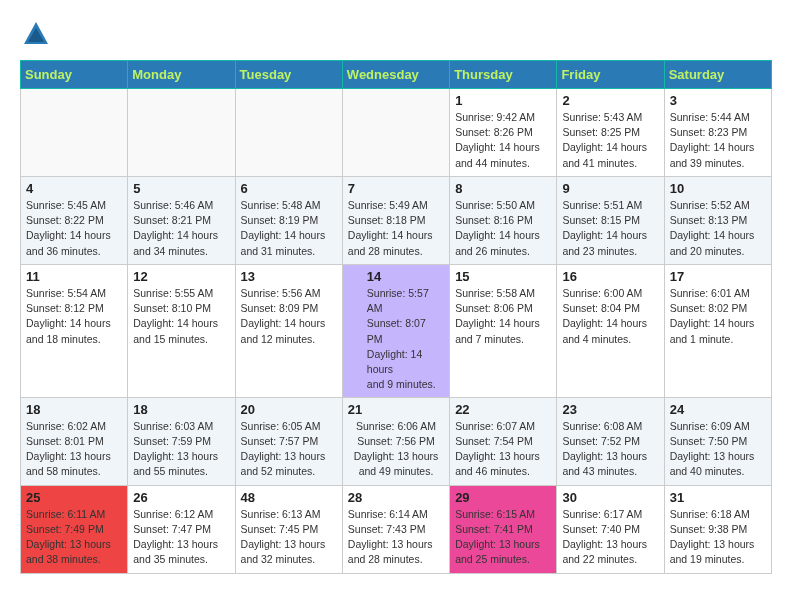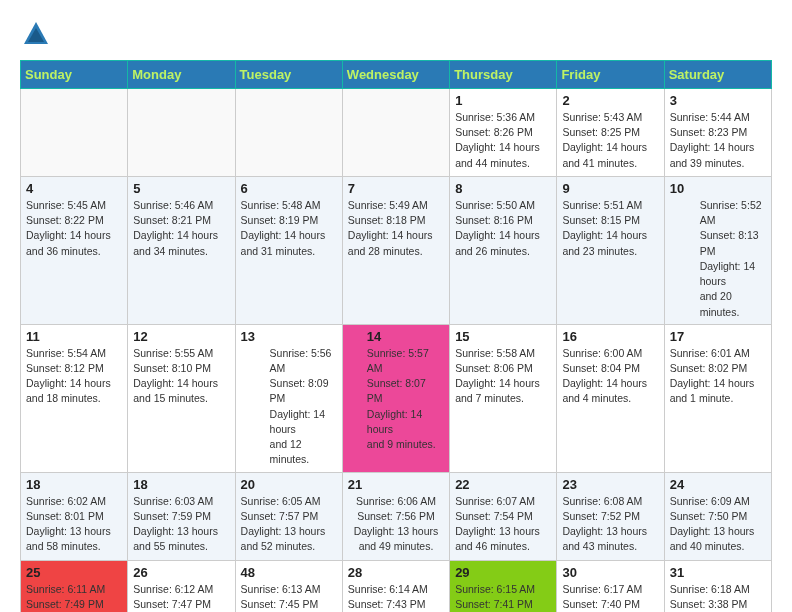--- a/index.html
+++ b/index.html
@@ -129,21 +129,21 @@
       </tr>
   </thead>
   <tbody id="calendar-body">
   <tr>
         <td class="empty-cell" style="background: rgb(250, 250, 250);"></td>
         <td class="empty-cell" style="background: rgb(250, 250, 250);"></td>
         <td class="empty-cell" style="background: rgb(250, 250, 250);"></td>
         <td class="empty-cell" style="background: rgb(250, 250, 250);"></td>
         <td style="background: rgb(255, 255, 255);">
           <span class="day-number">1</span>
-          <div class="day-info" style="white-space: pre-line;">Sunrise: 5:36 AM
+          <div class="day-info" style="white-space: pre-line;">Sunrise: 9:42 AM
 Sunset: 8:26 PM
 Daylight: 14 hours
 and 44 minutes.</div>
         </td>
         <td style="background: rgb(255, 255, 255);">
           <span class="day-number">2</span>
           <div class="day-info" style="white-space: pre-line;">Sunrise: 5:43 AM
 Sunset: 8:25 PM
 Daylight: 14 hours
 and 41 minutes.</div>
@@ -194,21 +194,21 @@
         </td>
         <td style="background: rgb(240, 245, 250);">
           <span class="day-number">9</span>
           <div class="day-info" style="white-space: pre-line;">Sunrise: 5:51 AM
 Sunset: 8:15 PM
 Daylight: 14 hours
 and 23 minutes.</div>
         </td>
         <td style="background: rgb(240, 245, 250);">
           <span class="day-number">10</span>
-          <div class="day-info" style="white-space: pre-line; margin-left: 30px;">Sunrise: 5:52 AM
+          <div class="day-info" style="white-space: pre-line;">Sunrise: 5:52 AM
 Sunset: 8:13 PM
 Daylight: 14 hours
 and 20 minutes.</div>
         </td>
       </tr>
       <tr>
         <td style="background: rgb(255, 255, 255); margin-top: 20px;">
           <span class="day-number">11</span>
           <div class="day-info" style="white-space: pre-line;">Sunrise: 5:54 AM
 Sunset: 8:12 PM
@@ -217,26 +217,26 @@
         </td>
         <td style="background: rgb(255, 255, 255);">
           <span class="day-number">12</span>
           <div class="day-info" style="white-space: pre-line;">Sunrise: 5:55 AM
 Sunset: 8:10 PM
 Daylight: 14 hours
 and 15 minutes.</div>
         </td>
         <td style="background: rgb(255, 255, 255);">
           <span class="day-number">13</span>
-          <div class="day-info" style="white-space: pre-line; margin-left: 29px;">Sunrise: 5:56 AM
+          <div class="day-info" style="white-space: pre-line;">Sunrise: 5:56 AM
 Sunset: 8:09 PM
 Daylight: 14 hours
 and 12 minutes.</div>
         </td>
-        <td style="background: #ec4899; padding-left: 24px;">
+        <td style="background: #c4b5fd; padding-left: 24px;">
           <span class="day-number">14</span>
           <div class="day-info" style="white-space: pre-line;">Sunrise: 5:57 AM
 Sunset: 8:07 PM
 Daylight: 14 hours
 and 9 minutes.</div>
         </td>
         <td style="background: rgb(255, 255, 255);">
           <span class="day-number">15</span>
           <div class="day-info" style="white-space: pre-line;">Sunrise: 5:58 AM
 Sunset: 8:06 PM
@@ -331,36 +331,36 @@
 Daylight: 13 hours
 and 32 minutes.</div>
         </td>
         <td style="background: rgb(255, 255, 255);">
           <span class="day-number">28</span>
           <div class="day-info" style="white-space: pre-line;">Sunrise: 6:14 AM
 Sunset: 7:43 PM
 Daylight: 13 hours
 and 28 minutes.</div>
         </td>
-        <td style="background: #84cc16;">
+        <td style="background: #ec4899;">
           <span class="day-number">29</span>
           <div class="day-info" style="white-space: pre-line;">Sunrise: 6:15 AM
 Sunset: 7:41 PM
 Daylight: 13 hours
 and 25 minutes.</div>
         </td>
         <td style="background: rgb(255, 255, 255);">
           <span class="day-number">30</span>
           <div class="day-info" style="white-space: pre-line;">Sunrise: 6:17 AM
 Sunset: 7:40 PM
 Daylight: 13 hours
 and 22 minutes.</div>
         </td>
         <td style="background: rgb(255, 255, 255);">
           <span class="day-number">31</span>
           <div class="day-info" style="white-space: pre-line;">Sunrise: 6:18 AM
-Sunset: 3:38 PM
+Sunset: 9:38 PM
 Daylight: 13 hours
 and 19 minutes.</div>
         </td>
       </tr>
     </tbody>
 </table>
 
 </body></html>

